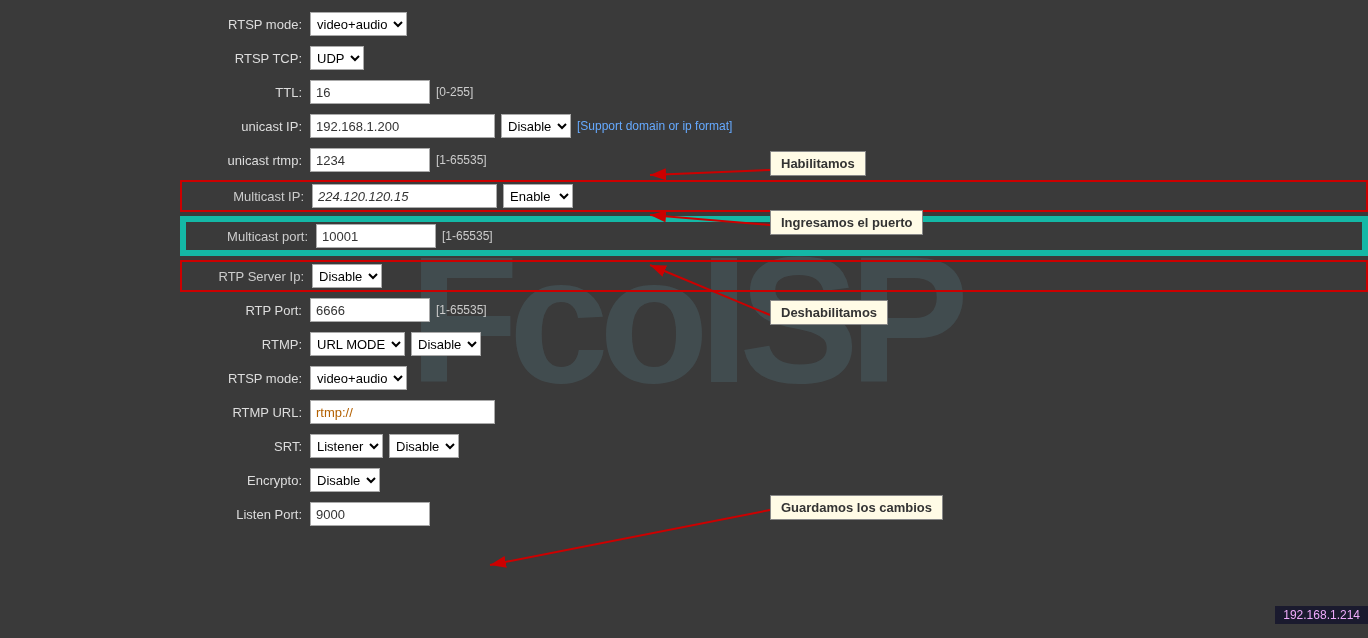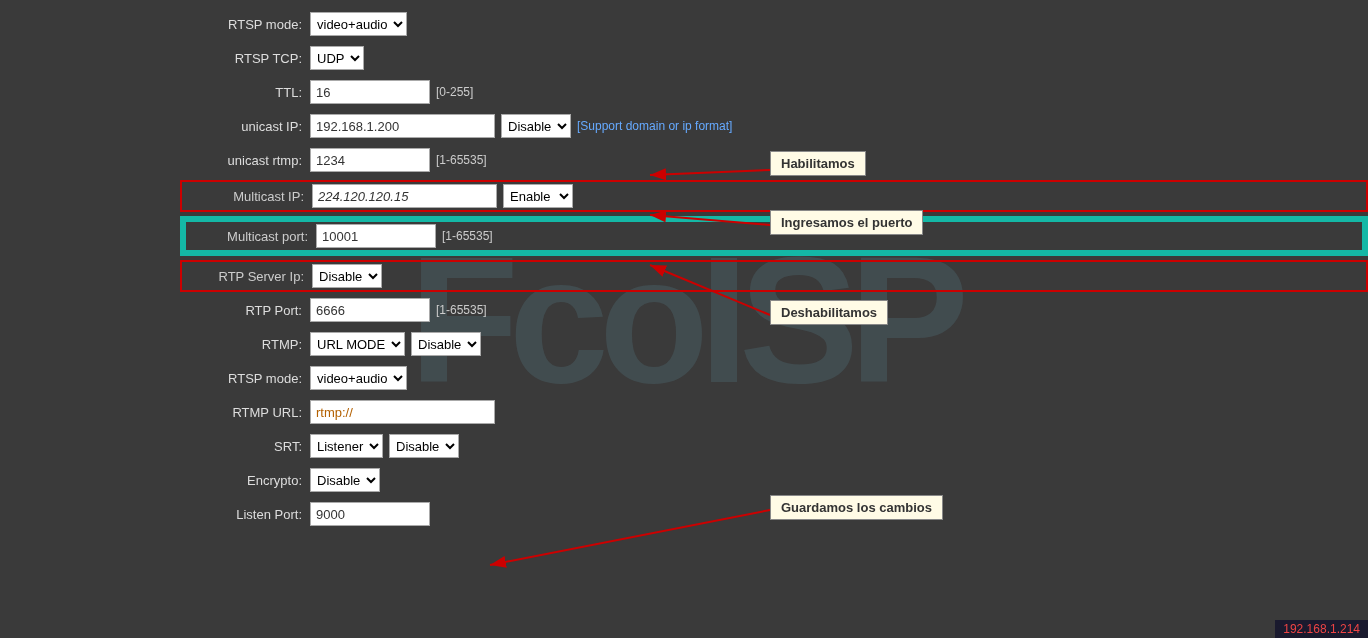--- a/index.html
+++ b/index.html
@@ -123,24 +123,24 @@
     .apply-btn-wrapper {
       border: 2px solid #cc0000;
       display: inline-block;
       padding: 3px;
       margin-top: 2px;
     }
 
     
     .status-bar {
       position: absolute;
-      bottom: 0;
+      bottom: 14px;
       right: 0;
       background: #1a1a2e;
-      color: #ef4444;
+      color: #f0abfc;
       font-size: 12px;
       padding: 2px 8px;
       z-index: 20;
     }
   </style>
 </head>
 <body>
 
 <div class="watermark">
   <span class="watermark-text">FcoISP</span>

